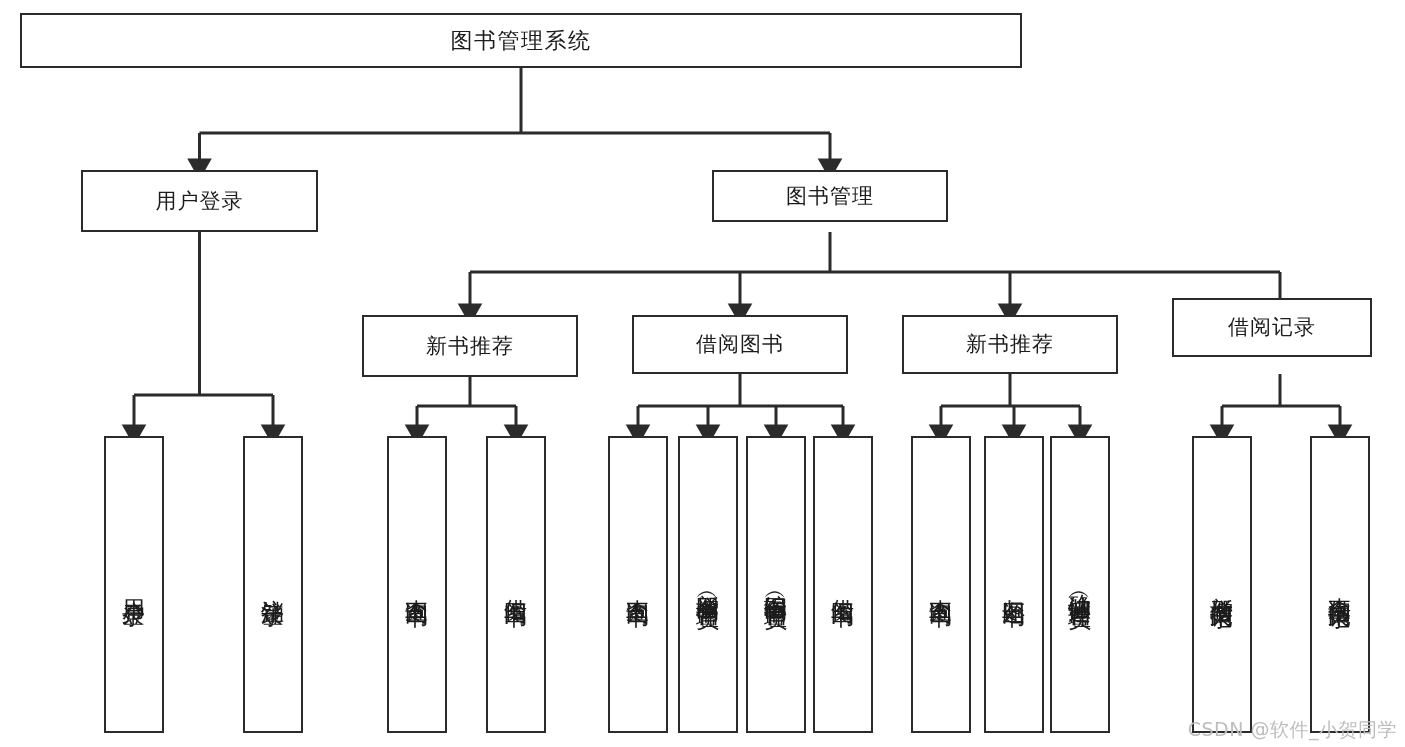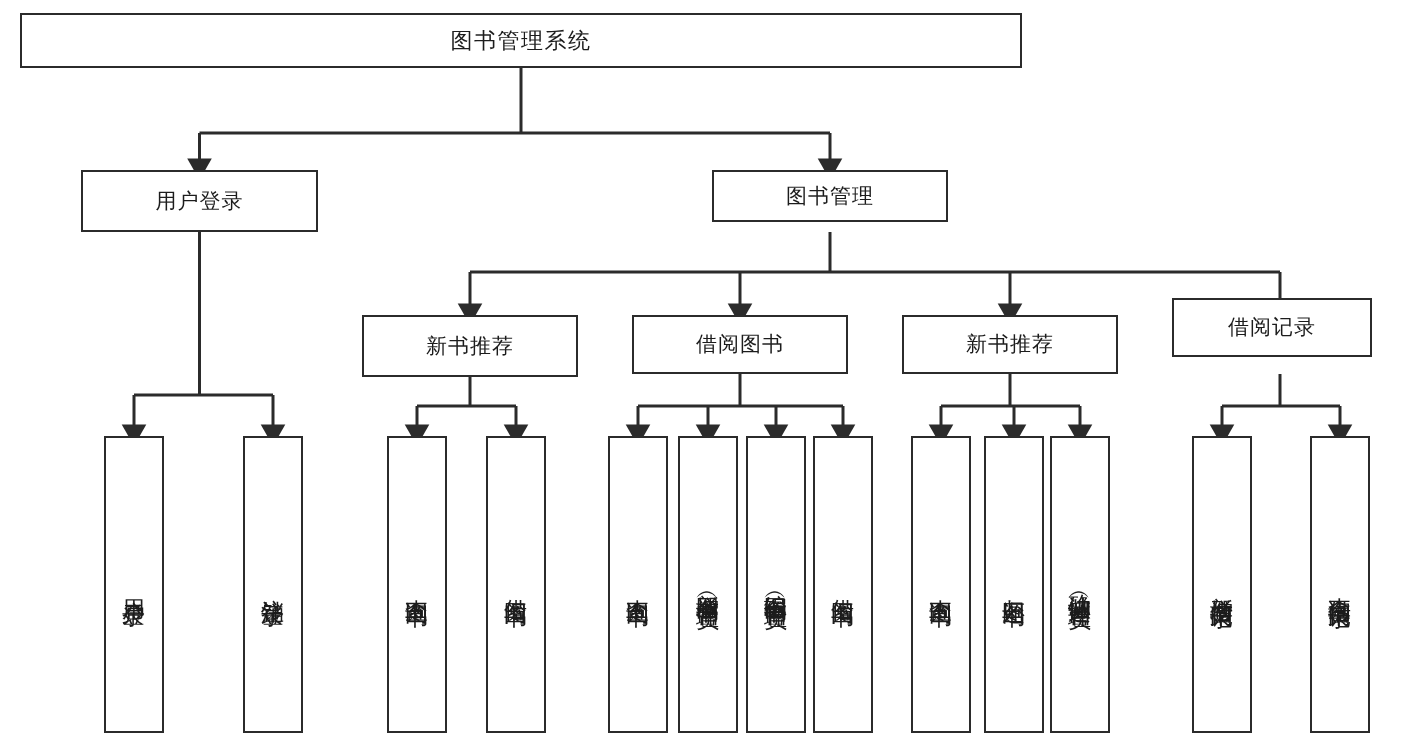--- a/index.html
+++ b/index.html
@@ -175,14 +175,15 @@
         <span class="lbl">确认归还（管理员）</span>
       </div>
       <div class="node v" style="left: 1192px; top: 436px; width: 60px; height: 297px;">
         <span class="lbl">新增借阅记录</span>
       </div>
       <div class="node v" style="left: 1310px; top: 436px; width: 60px; height: 297px;">
         <span class="lbl">查询借阅记录</span>
       </div>
     </div>
 
+  <div id="watermark">CSDN @软件_小贺同学</div>
 
 </div>
 
 </body></html>

